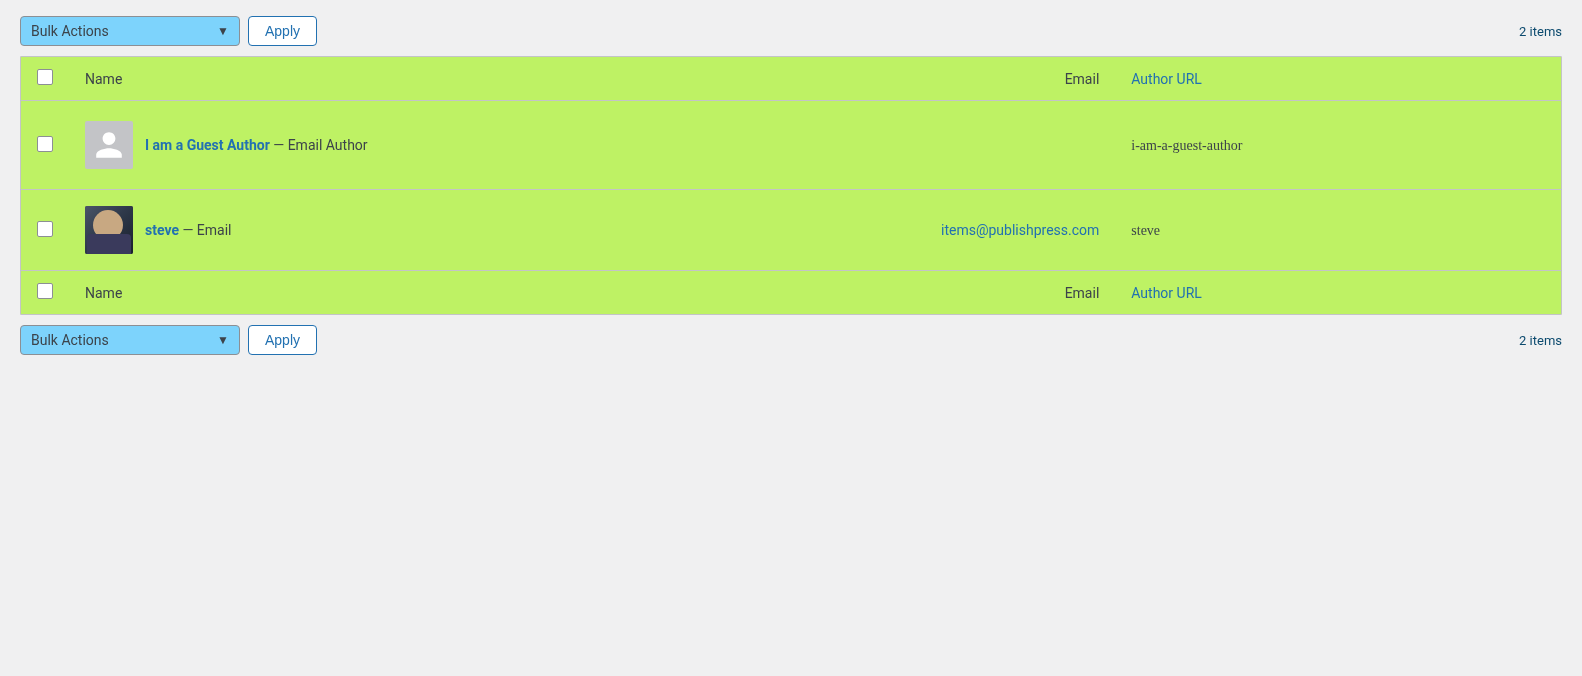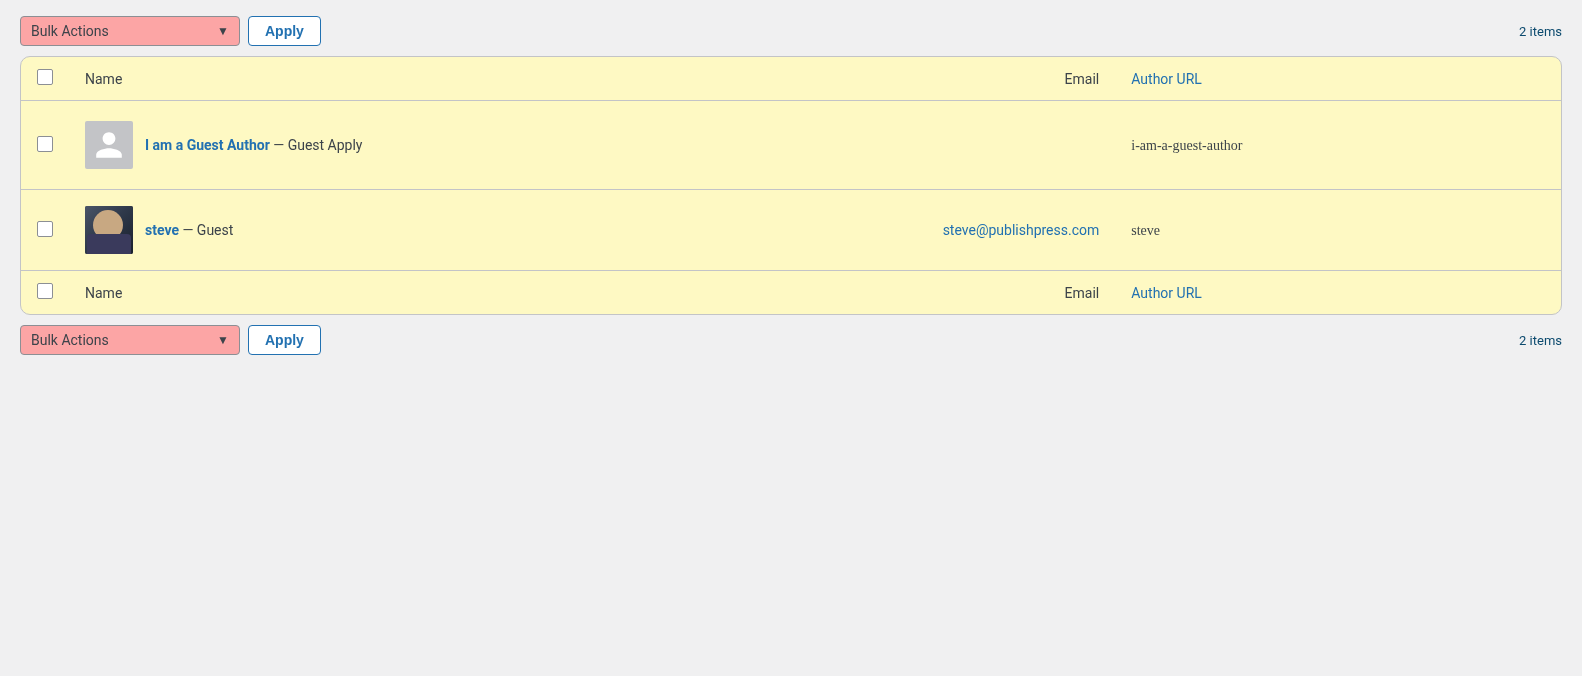--- a/index.html
+++ b/index.html
@@ -20,21 +20,21 @@
       margin-bottom: 10px;
     }
     .toolbar-left {
       display: flex;
       align-items: center;
       gap: 8px;
     }
     .bulk-actions-select {
       display: flex;
       align-items: center;
-      background: #fca5a5;
+      background: #7dd3fc;
       border: 1px solid #8c8f94;
       border-radius: 4px;
       padding: 6px 10px;
       min-width: 220px;
       justify-content: space-between;
       cursor: pointer;
     }
     .bulk-actions-select span {
       font-size: 14px;
       color: #3c434a;
@@ -44,30 +44,30 @@
       color: #3c434a;
     }
     .apply-button {
       background: #fff;
       border: 1px solid #2271b1;
       border-radius: 4px;
       padding: 6px 16px;
       color: #2271b1;
       font-size: 14px;
       cursor: pointer;
-      font-weight: 700;
+      font-weight: 400;
     }
     .items-count {
       font-size: 13px;
       color: #0c4a6e;
     }
     .table-container {
-      background: #fef9c3;
+      background: #bef264;
       border: 1px solid #c3c4c7;
-      border-radius: 10px;
+      border-radius: 1px;
     }
     table {
       width: 100%;
       border-collapse: collapse;
     }
     thead tr, .footer-row {
       border-bottom: 1px solid #c3c4c7;
     }
     th {
       padding: 12px 16px;
@@ -230,21 +230,21 @@
             <span class="checkbox"></span>
           </td>
           <td class="name-col">
             <div class="author-info">
               <div class="avatar-placeholder">
                 <svg viewBox="0 0 24 24" xmlns="http://www.w3.org/2000/svg">
                   <path d="M12 12c2.7 0 4.8-2.1 4.8-4.8S14.7 2.4 12 2.4 7.2 4.5 7.2 7.2 9.3 12 12 12zm0 2.4c-3.2 0-9.6 1.6-9.6 4.8v2.4h19.2v-2.4c0-3.2-6.4-4.8-9.6-4.8z"></path>
                 </svg>
               </div>
               <div>
-                <a class="author-name-link">I am a Guest Author</a><span class="author-type"> — Guest Apply</span>
+                <a class="author-name-link">I am a Guest Author</a><span class="author-type"> — Email Author</span>
               </div>
             </div>
           </td>
           <td class="email-col">
             <span></span>
           </td>
           <td class="url-col">
             <span class="author-url-value">i-am-a-guest-author</span>
           </td>
         </tr>
@@ -255,26 +255,26 @@
           </td>
           <td class="name-col">
             <div class="author-info">
               <div class="steve-avatar">
                 <div class="steve-avatar-img">
                   <div class="steve-face"></div>
                   <div class="steve-body"></div>
                 </div>
               </div>
               <div>
-                <a class="author-name-link">steve</a><span class="author-type"> — Guest</span>
+                <a class="author-name-link">steve</a><span class="author-type"> — Email</span>
               </div>
             </div>
           </td>
           <td class="email-col">
-            <a class="email-link">steve@publishpress.com</a>
+            <a class="email-link">items@publishpress.com</a>
           </td>
           <td class="url-col">
             <span class="author-url-value">steve</span>
           </td>
         </tr>
 
         <tr class="footer-header-row">
           <td class="checkbox-cell">
             <span class="checkbox"></span>
           </td>

